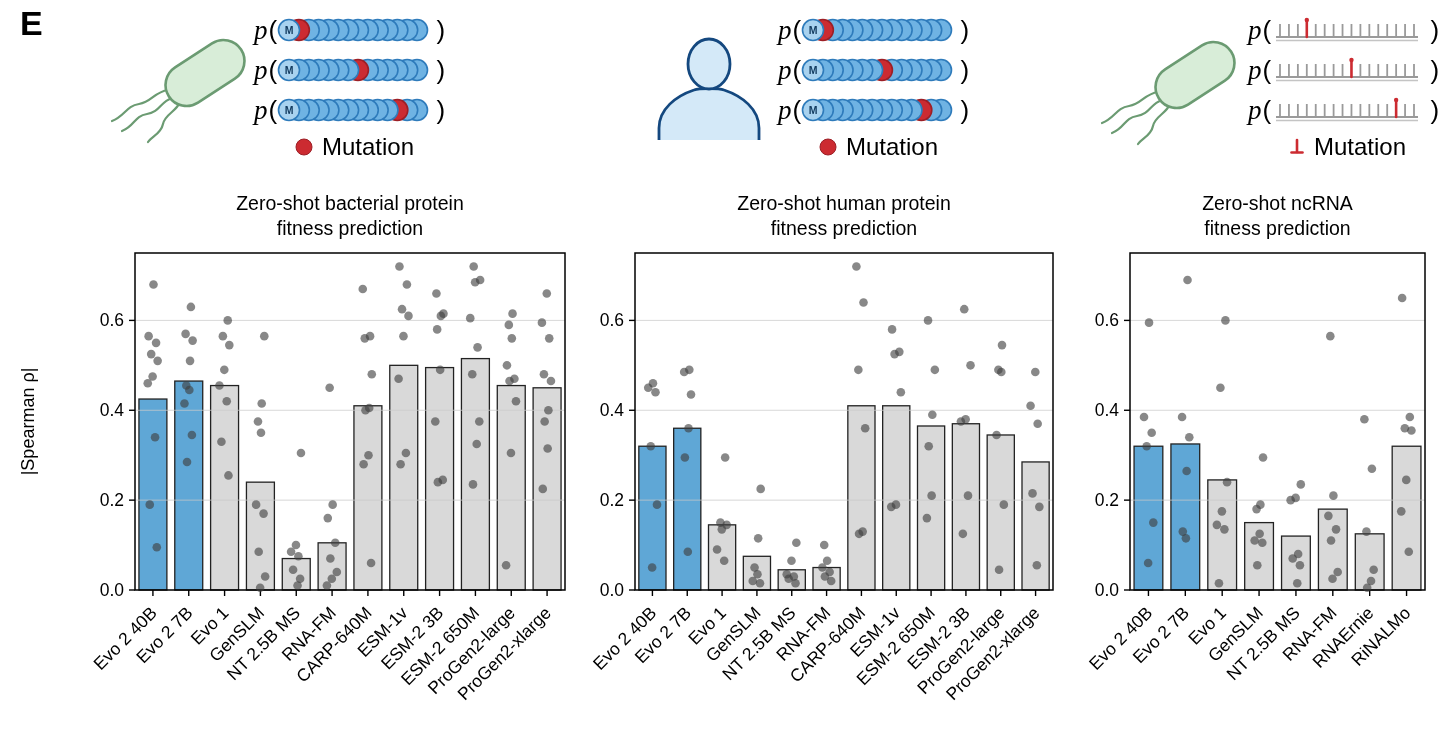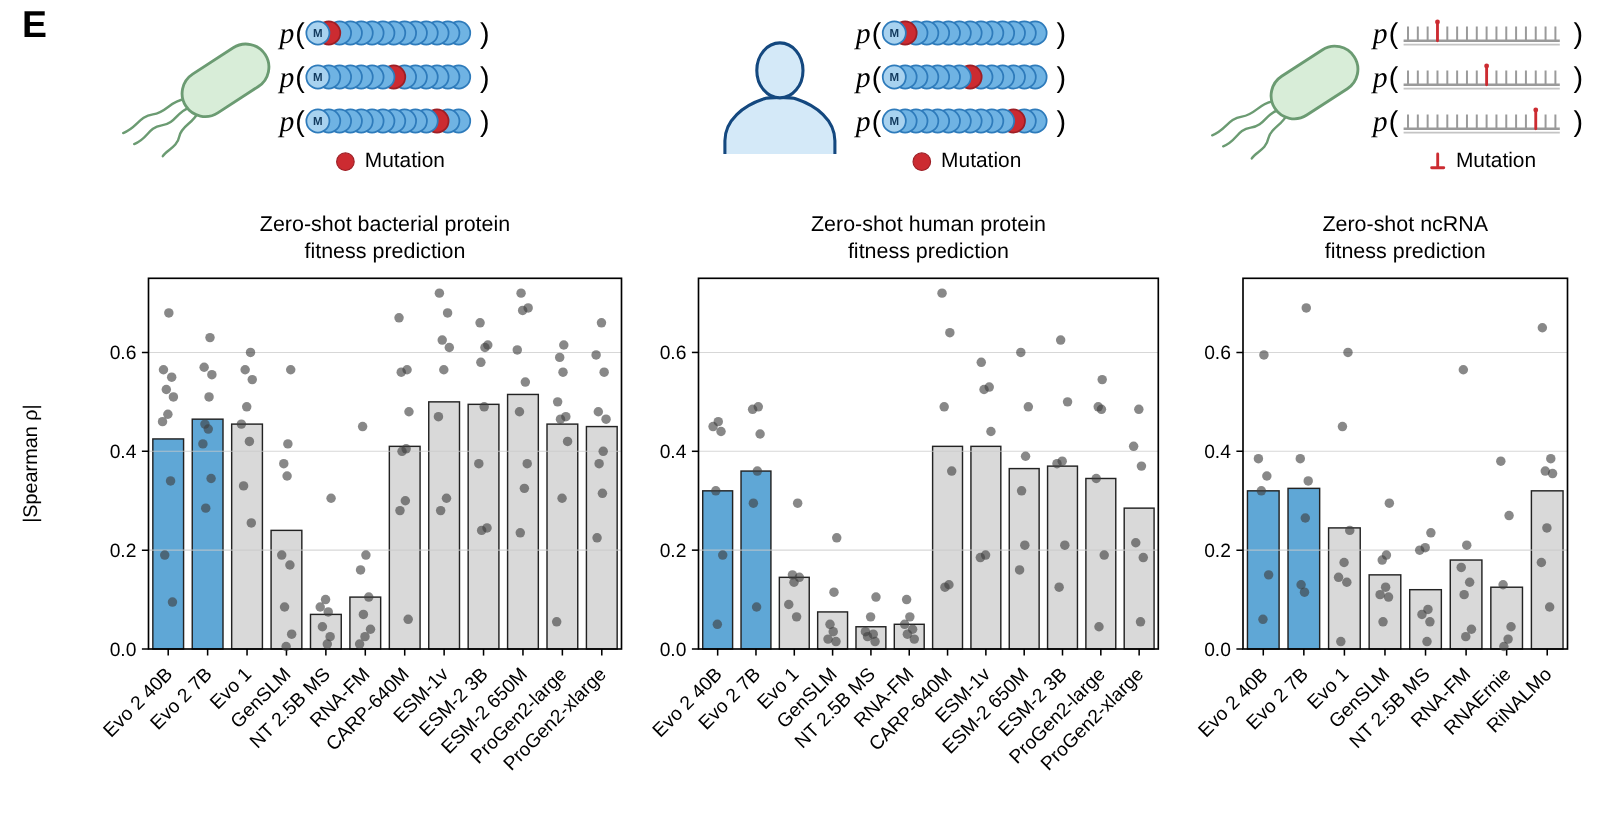--- a/index.html
+++ b/index.html
@@ -5,21 +5,21 @@
   html,body{margin:0;padding:0;background:#fff;}
   .figure{position:relative;width:1456px;height:743px;background:#ffffff;overflow:hidden;
           font-family:"Liberation Sans",sans-serif;color:#000;}
   .panel-label{position:absolute;left:20px;top:4px;font-size:34px;font-weight:bold;}
   .icon{position:absolute;}
   .seqrows{position:absolute;top:10px;width:200px;}
   .seqrow{display:flex;align-items:center;height:40px;}
   .pfx,.sfx{font-size:26px;line-height:1;white-space:pre;}
   .pfx i{font-family:"Liberation Serif",serif;font-style:italic;font-size:27px;margin-right:1px;}
   .seqlegend{display:flex;align-items:center;justify-content:center;gap:8px;height:30px;
-             margin-top:2px;font-size:19px;}
+             margin-top:2px;font-size:24px;}
   .chart{position:absolute;top:190px;}
 </style>
 </head>
 <body>
 
 <div class="figure">
 
   <div class="panel-label">E</div>
 
   <svg class="icon" style="left:92px;top:26px" width="168" height="118" viewBox="0 0 168 118">

